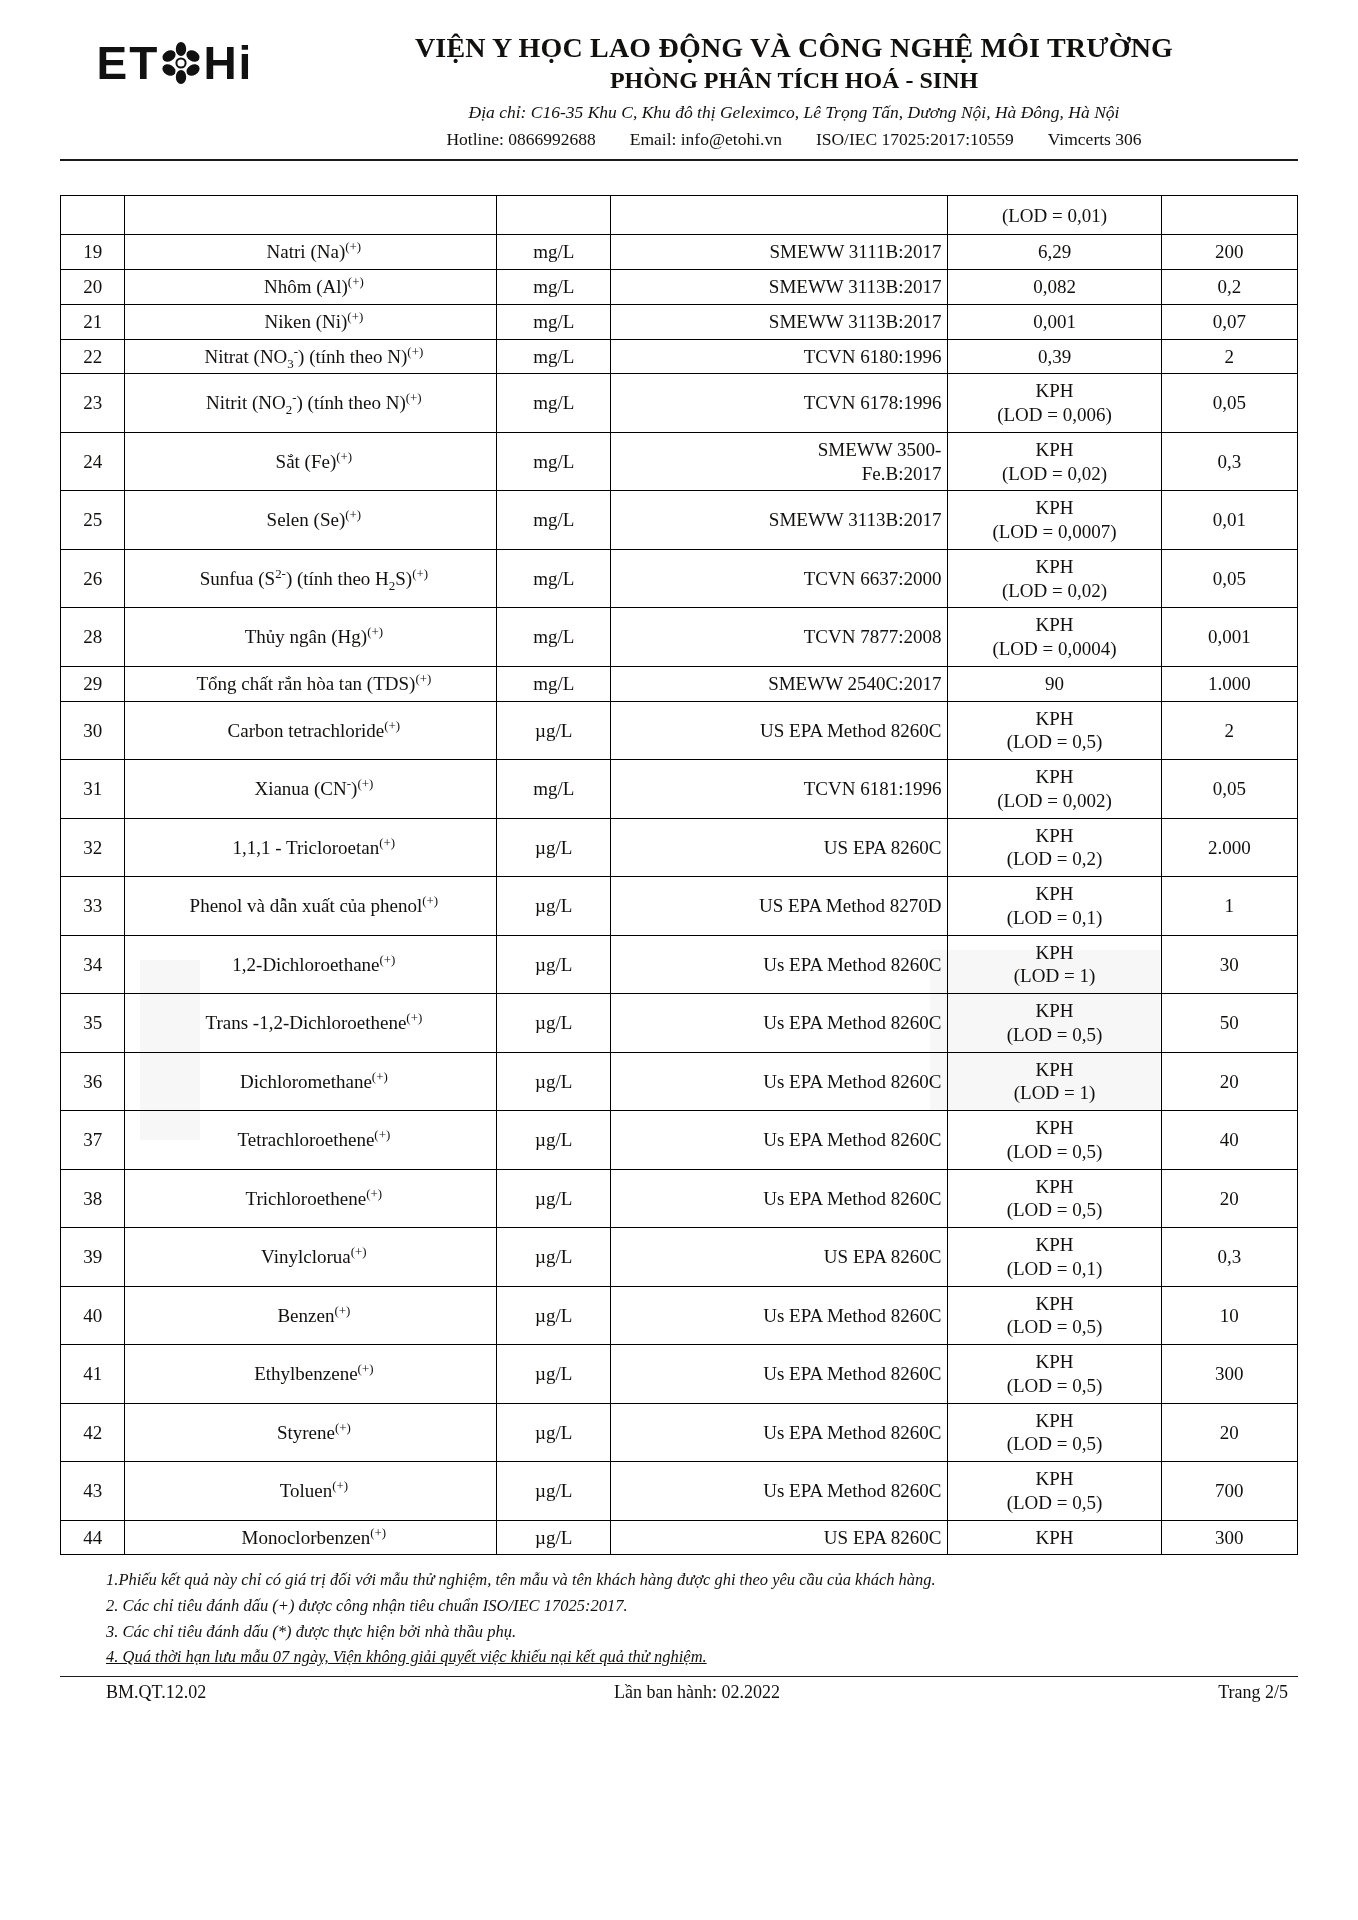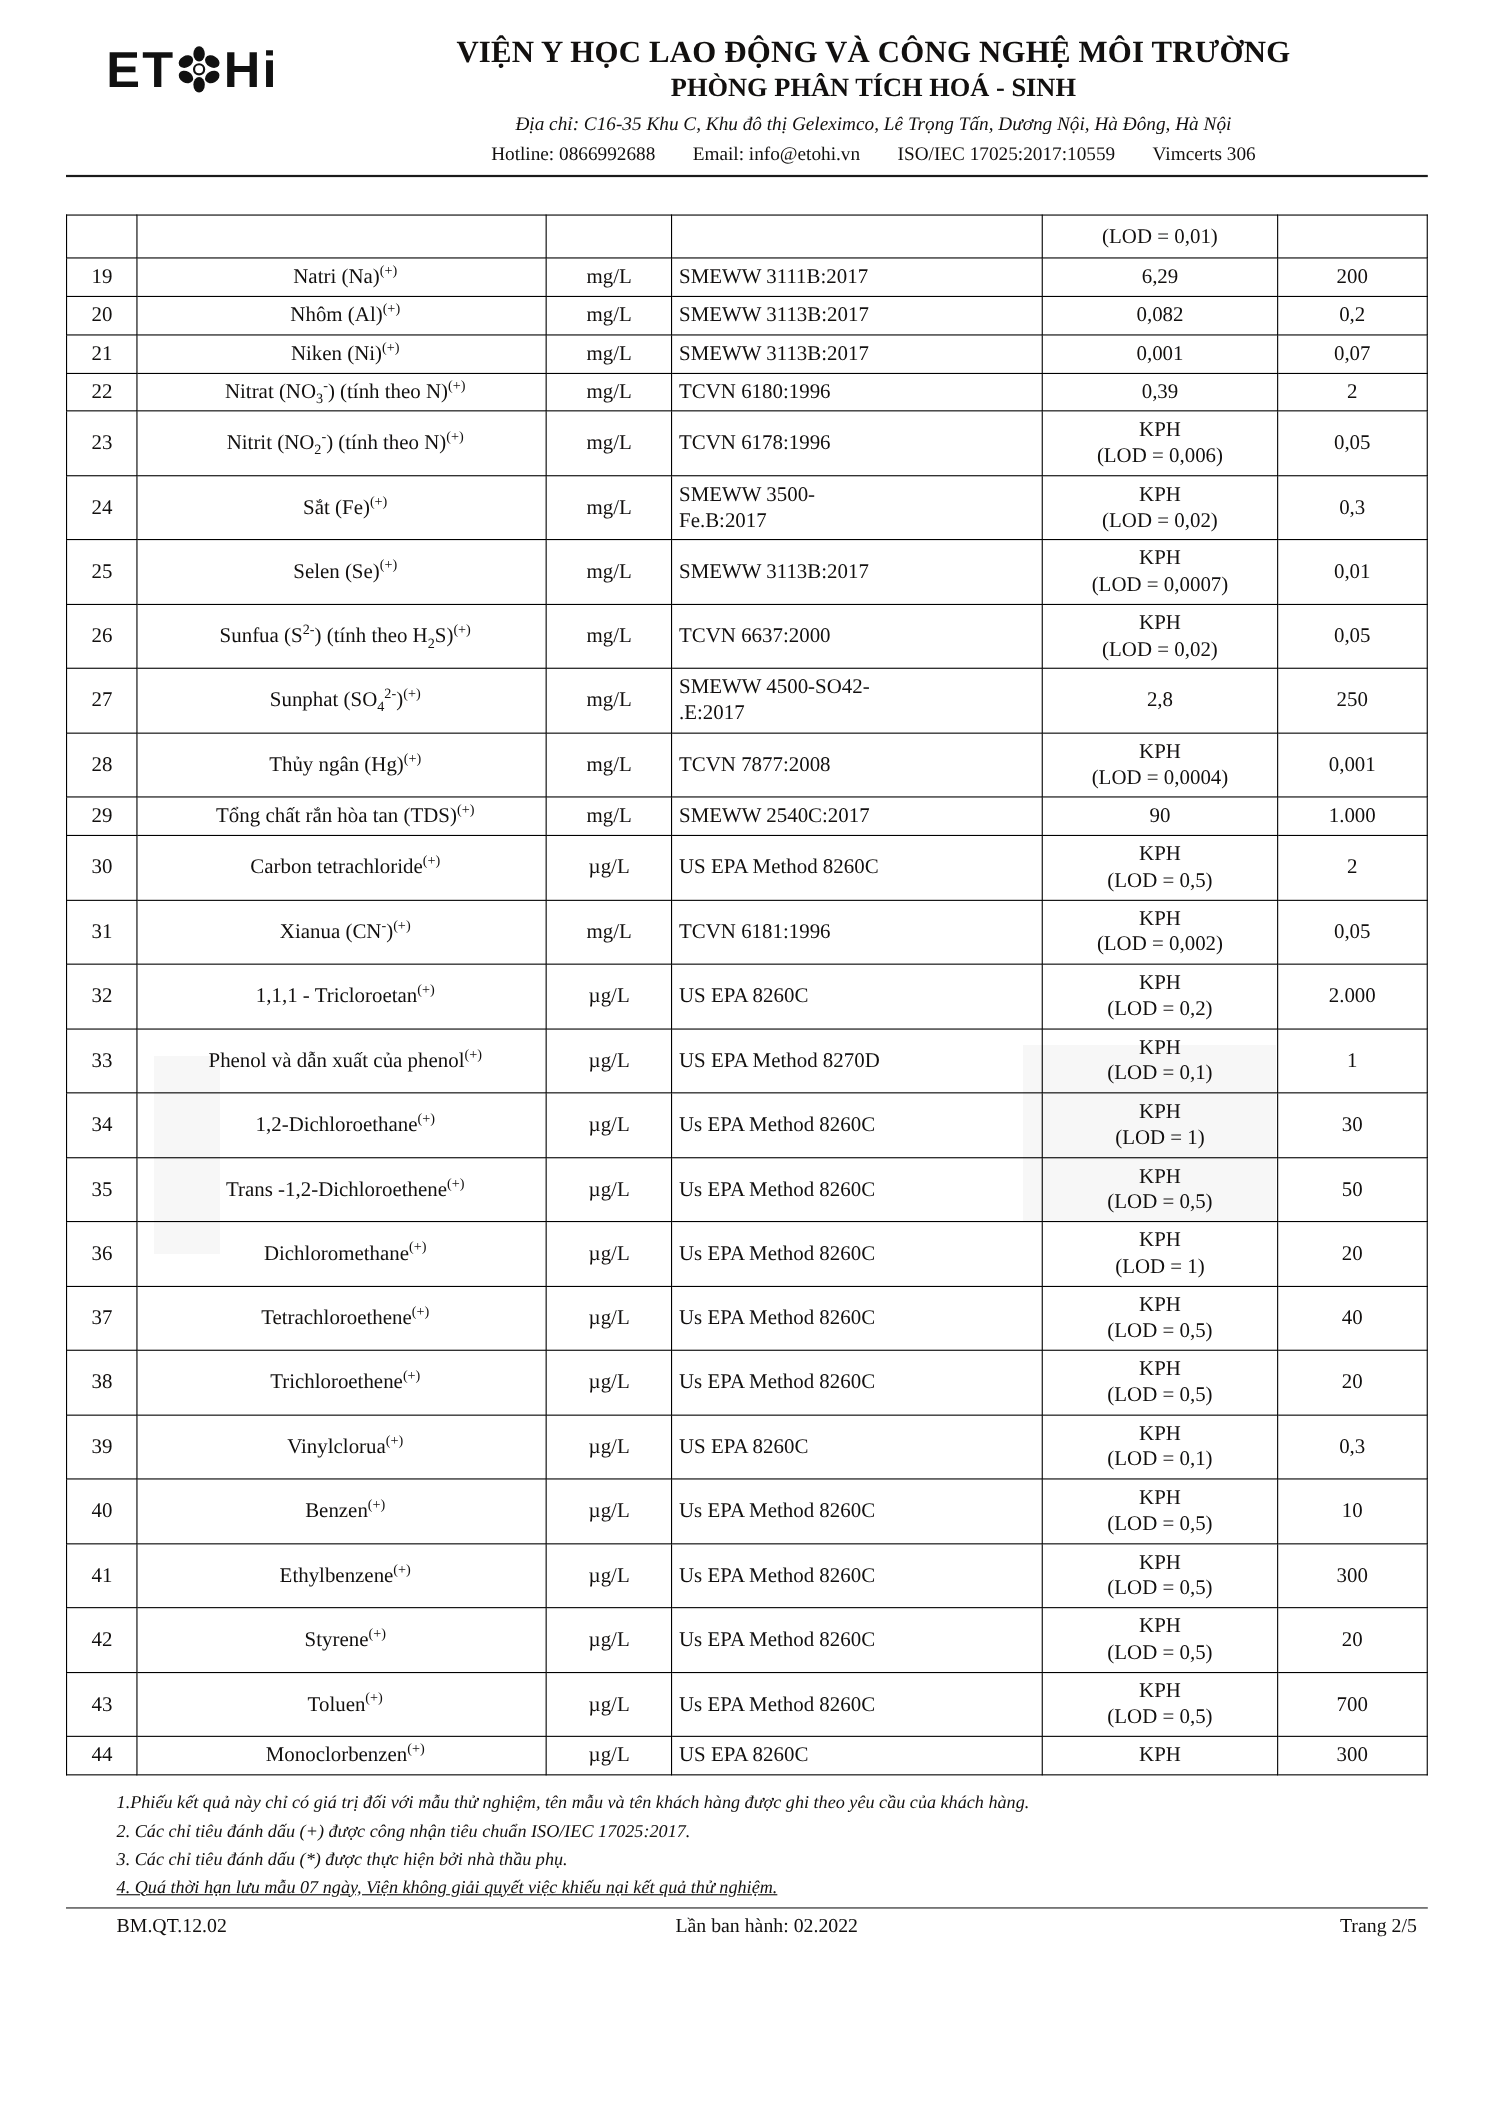--- a/index.html
+++ b/index.html
@@ -97,21 +97,21 @@
   table.results td {
     border: 1px solid #000;
     font-size: 19px;
     padding: 5px 6px;
     vertical-align: middle;
     line-height: 1.25;
   }
   .c-no    { width: 52px;  text-align: center; }
   .c-name  { width: 300px; text-align: center; padding-left: 12px !important; }
   .c-unit  { width: 92px;  text-align: center; }
-  .c-meth  { width: 272px; text-align: left; }
+  .c-meth  { width: 272px; text-align: right; }
   .c-res   { width: 172px; text-align: center; }
   .c-lim   { width: 110px; text-align: center; }
   .kph-line { display: block; }
   .lod-line { display: block; white-space: nowrap; }
   sup { font-size: 0.68em; vertical-align: super; line-height: 0; }
   sub { font-size: 0.68em; vertical-align: sub; line-height: 0; }
   .partial-row td { height: 28px; }
   .partial-row .c-res { text-align: center; }
 
   
@@ -284,28 +284,20 @@
         <td class="c-name">Sunfua (S<sup>2-</sup>) (tính theo H<sub>2</sub>S)<sup>(+)</sup></td>
         <td class="c-unit">mg/L</td>
         <td class="c-meth">TCVN 6637:2000</td>
         <td class="c-res">
           <span class="kph-line">KPH</span>
           <span class="lod-line">(LOD = 0,02)</span>
         </td>
         <td class="c-lim">0,05</td>
       </tr>
 
-      <tr>
-        <td class="c-no">27</td>
-        <td class="c-name">Sunphat (SO<sub>4</sub><sup>2-</sup>)<sup>(+)</sup></td>
-        <td class="c-unit">mg/L</td>
-        <td class="c-meth">SMEWW 4500-SO42-<br>.E:2017</td>
-        <td class="c-res">2,8</td>
-        <td class="c-lim">250</td>
-      </tr>
 
       <tr>
         <td class="c-no">28</td>
         <td class="c-name">Thủy ngân (Hg)<sup>(+)</sup></td>
         <td class="c-unit">mg/L</td>
         <td class="c-meth">TCVN 7877:2008</td>
         <td class="c-res">
           <span class="kph-line">KPH</span>
           <span class="lod-line">(LOD = 0,0004)</span>
         </td>

